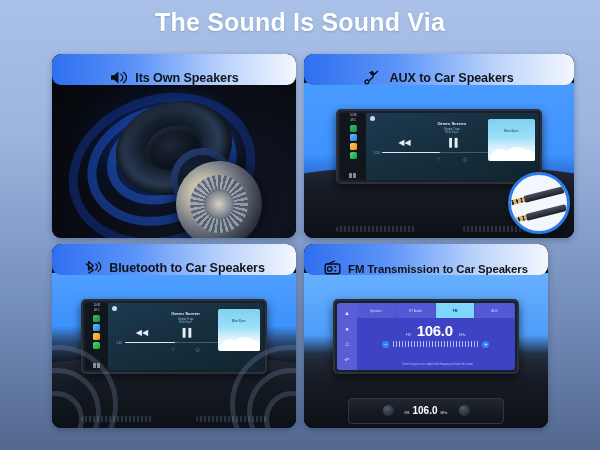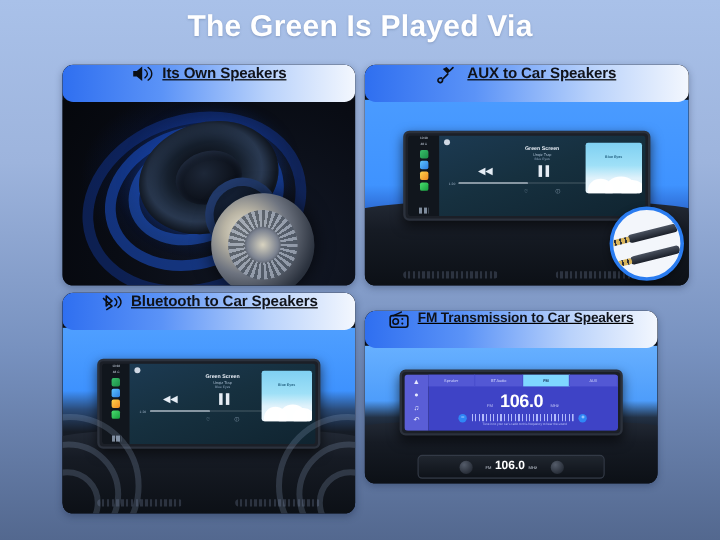--- a/index.html
+++ b/index.html
@@ -27,33 +27,32 @@
   .panel {
     position: absolute;
     border-radius: 9px;
     overflow: hidden;
     background: #0b0f18;
     box-shadow: 0 2px 6px rgba(25,40,70,.35);
   }
   .p1 { left: 52px;  top: 54px;  width: 244px; height: 184px; }
   .p2 { left: 304px; top: 54px;  width: 270px; height: 184px; }
   .p3 { left: 52px;  top: 244px; width: 244px; height: 184px; }
-  .p4 { left: 304px; top: 259px; width: 244px; height: 144px; }
+  .p4 { left: 304px; top: 244px; width: 244px; height: 184px; }
 
   .panel-header {
     position: relative;
     height: 31px;
     display: flex;
-    align-items: flex-start;
+    align-items: flex-end;
     justify-content: center;
     gap: 7px;
     background: linear-gradient(90deg, #2f6ff0 0%, #5b93f7 34%, #b9d2fb 70%, #f3f7fe 100%);
     border-radius: 9px 9px 9px 9px;
     z-index: 3;
-    text-decoration: underline;
   }
   .panel-header .hdr-text {
     font-size: 12.6px;
     font-weight: 800;
     color: #10131a;
     letter-spacing: -0.1px;
     white-space: nowrap;
   }
   .p4 .panel-header .hdr-text { font-size: 11.4px; }
   .hdr-icon { display: flex; align-items: center; }
@@ -265,21 +264,21 @@
   .radio-lcd { display: flex; align-items: baseline; gap: 3px;
                padding: 1px 6px; border-radius: 2px; }
   .radio-small { font-size: 3.4px; color: #d6dde8; }
   .radio-freq { font-size: 10px; font-weight: 700; color: #ffffff; line-height: 1; }
 
   .ph-icon svg { display: block; }
 </style>
 </head>
 <body>
 
-<div class="page-title">The Green Is Played Via</div>
+<div class="page-title">The Sound Is Sound Via</div>
 
 <div class="panel p1">
   <div class="panel-header">
     <span class="hdr-icon ph-icon">
       <svg width="19" height="15" viewBox="0 0 24 20">
         <path d="M2 7h4l6-5v16l-6-5H2z" fill="#0b0e14"></path>
         <path d="M15 5.5c1.8 1.2 2.8 2.8 2.8 4.5S16.8 13.3 15 14.5" stroke="#0b0e14" stroke-width="1.6" fill="none" stroke-linecap="round"></path>
         <path d="M18.6 3c2.6 1.8 4 4.2 4 7s-1.4 5.2-4 7" stroke="#0b0e14" stroke-width="1.6" fill="none" stroke-linecap="round"></path>
       </svg>
     </span>

